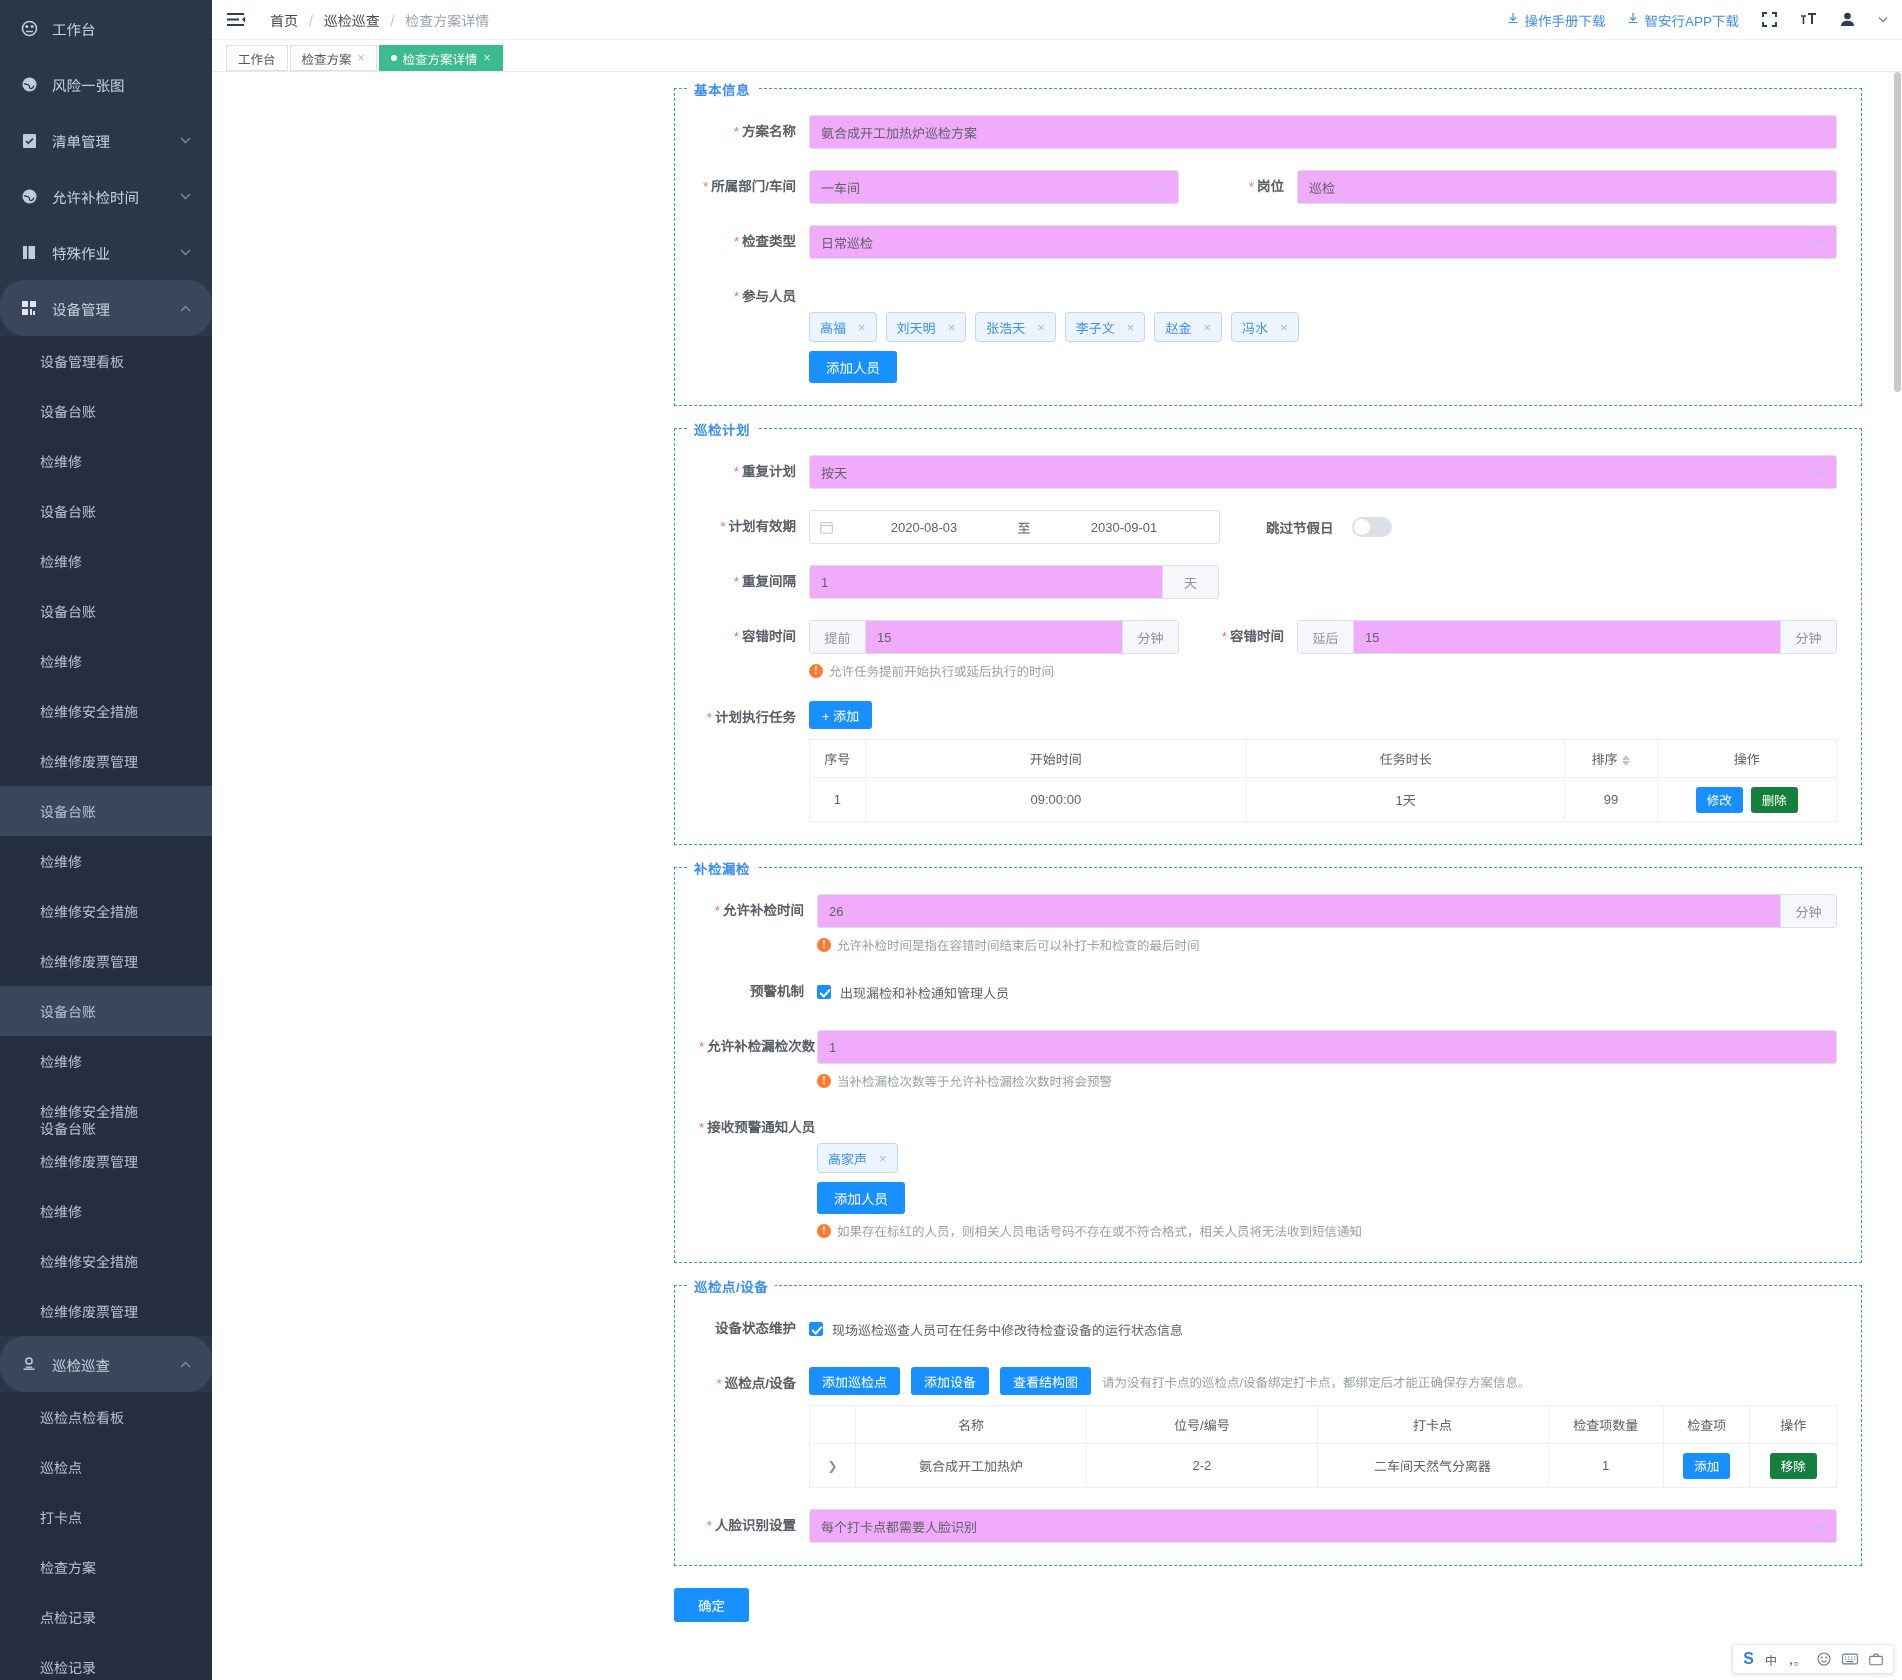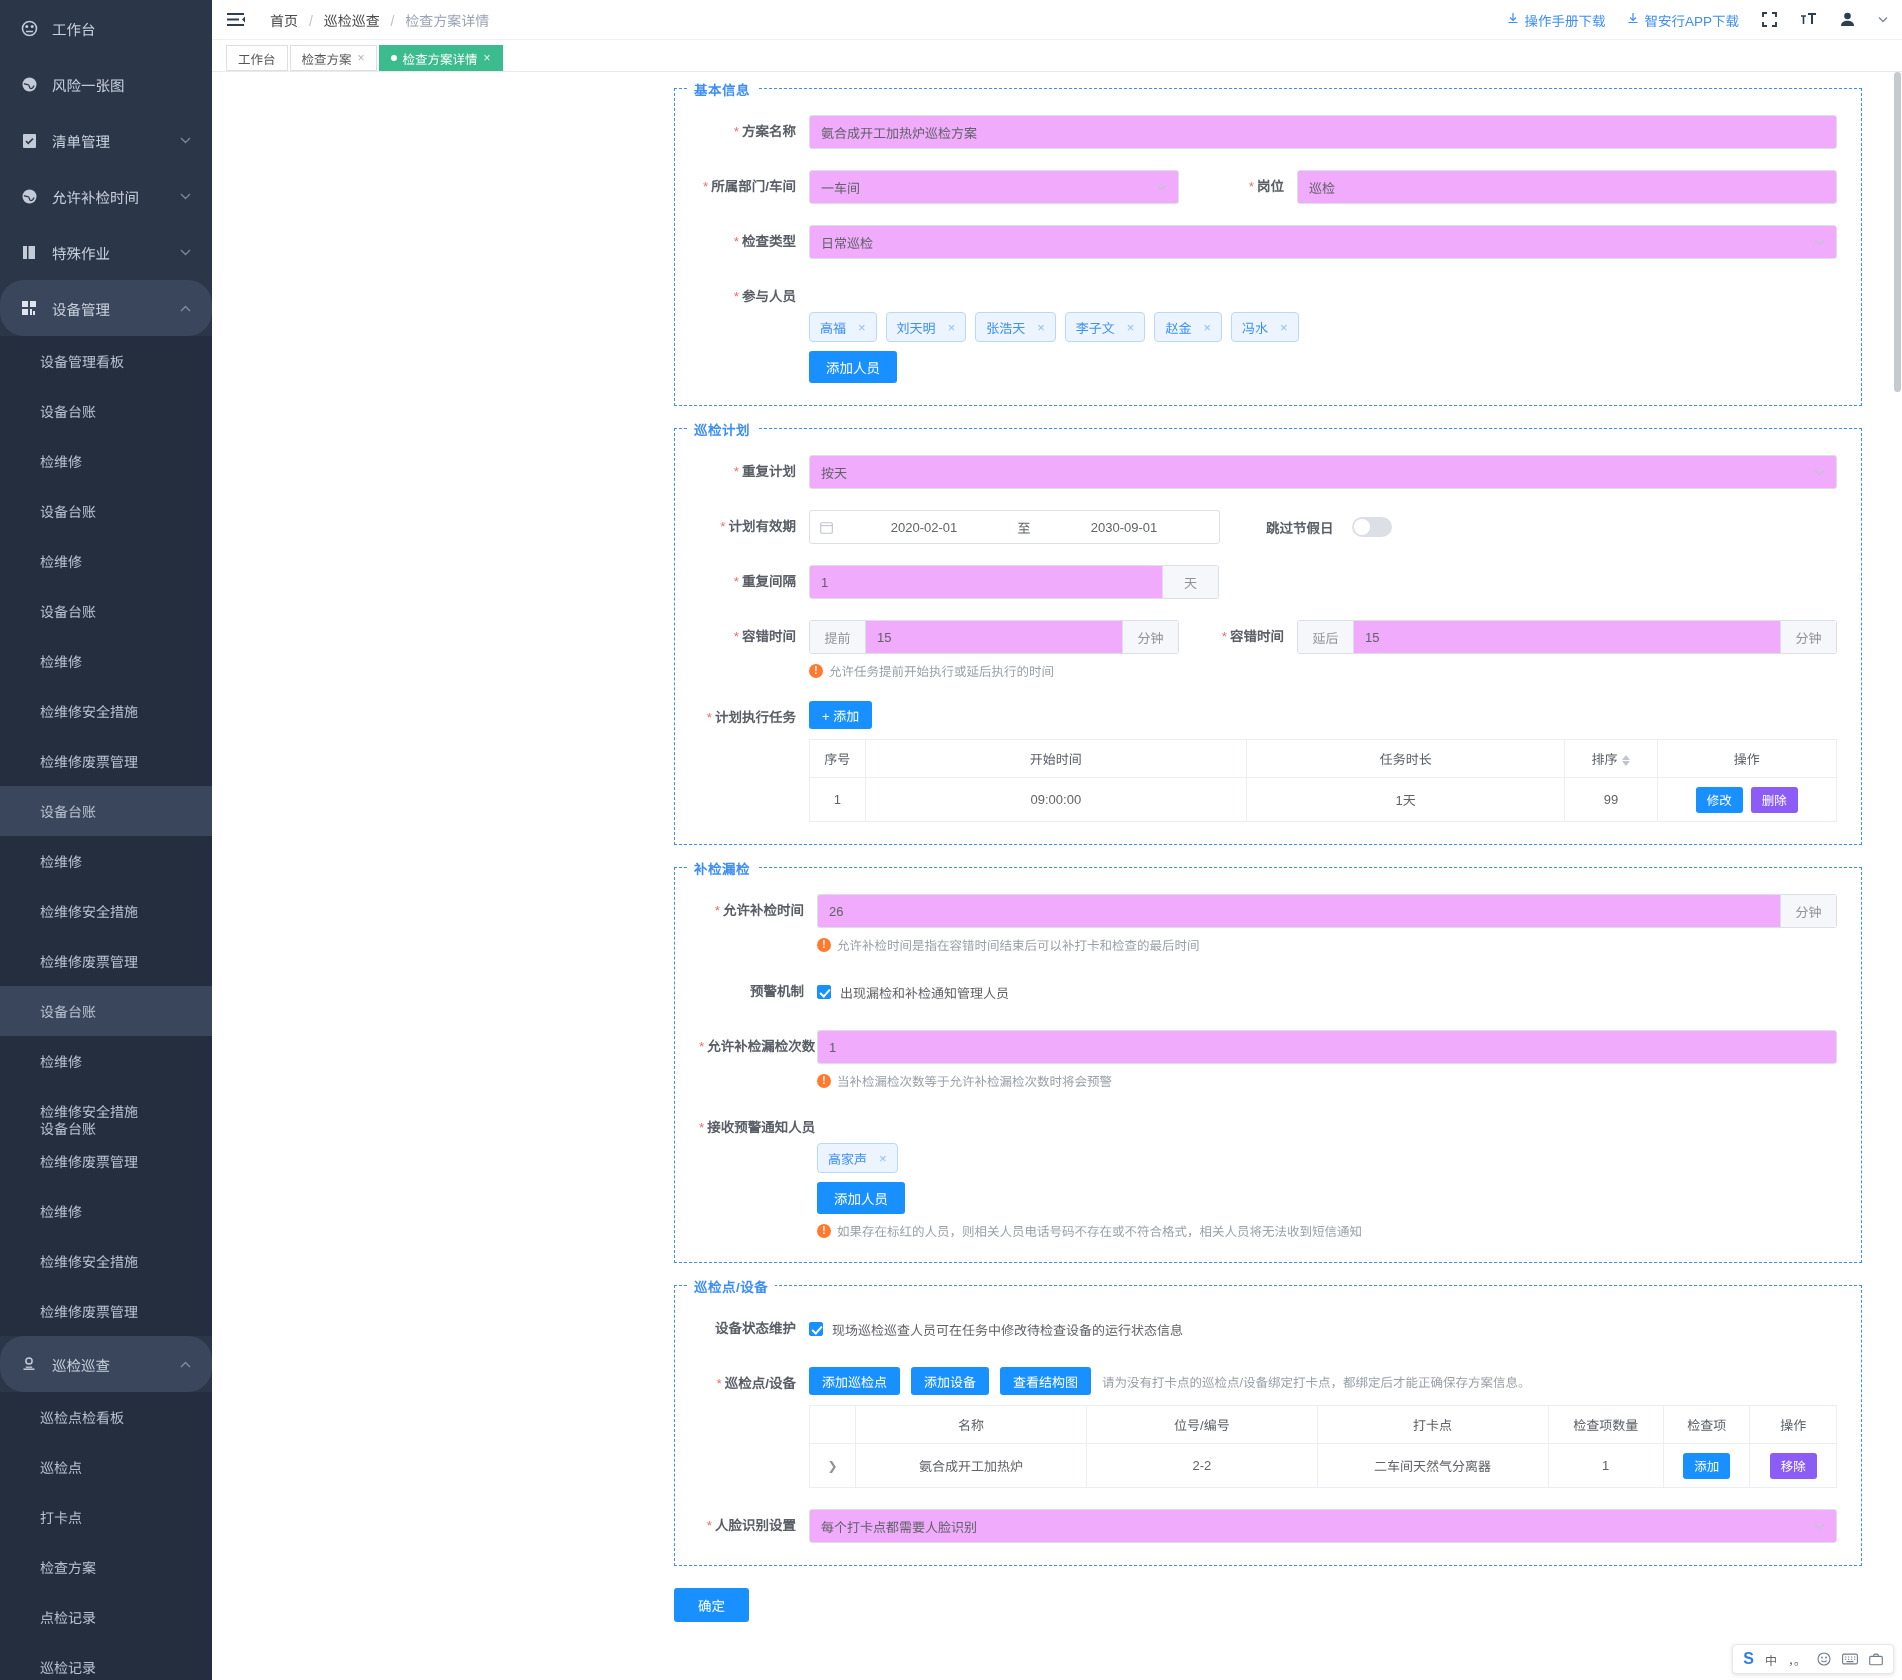--- a/index.html
+++ b/index.html
@@ -110,21 +110,21 @@
     border-radius:4px; display:flex; align-items:center; gap:12px;
     padding:0 10px; font-size:13px; white-space:nowrap;margin-top:32px;
   }
   .tag .x { color:#8fbdf0; font-size:13px; cursor:pointer; }
   .btn {
     height:32px; padding:0 17px; border:none; border-radius:3px; color:#fff;
     font-size:13.5px; cursor:pointer; display:inline-flex; align-items:center; gap:4px;
     font-family:inherit;
   }
   .btn.primary { background:#1890ff; }
-  .btn.danger { background:#8b5cf6; }
+  .btn.danger { background:#15803d; }
   .btn.small { height:28px; padding:0 13px; font-size:13px; }
   .btn.tiny { height:26px; padding:0 11px; font-size:12.5px; }
   .mt9 { margin-top:9px; }
 
   .switch {
     width:40px; height:20px; border-radius:10px; background:#dcdfe6;
     position:relative; cursor:pointer; flex:0 0 40px;
   }
   .switch i { position:absolute; top:2px; left:2px; width:16px; height:16px;
     border-radius:50%; background:#fff; display:block; }
@@ -486,21 +486,21 @@
           <div class="row">
             <div class="lbl req">计划有效期</div>
             <div class="ctl" style="display:flex;align-items:center;">
               <div class="daterange" style="flex:0 0 370px;">
                 <span class="calico">
                     <svg width="13" height="13" viewBox="0 0 13 13">
                       <rect x=".7" y="1.7" width="11.6" height="10.6" rx="1" fill="none" stroke="#c0c4cc" stroke-width="1.1"></rect>
                       <path d="M.7 4.6h11.6" stroke="#c0c4cc" stroke-width="1.1"></path>
                     </svg>
                   </span>
-                <span class="d">2020-02-01</span>
+                <span class="d">2020-08-03</span>
                 <span class="to">至</span>
                 <span class="d">2030-09-01</span>
               </div>
               <span style="width:46px;"></span>
               <span style="font-size:13.5px;color:#5a5e66;font-weight:bold;">跳过节假日</span>
               <span style="width:18px;"></span>
               <span class="switch">
                   <i></i>
                 </span>
             </div>

